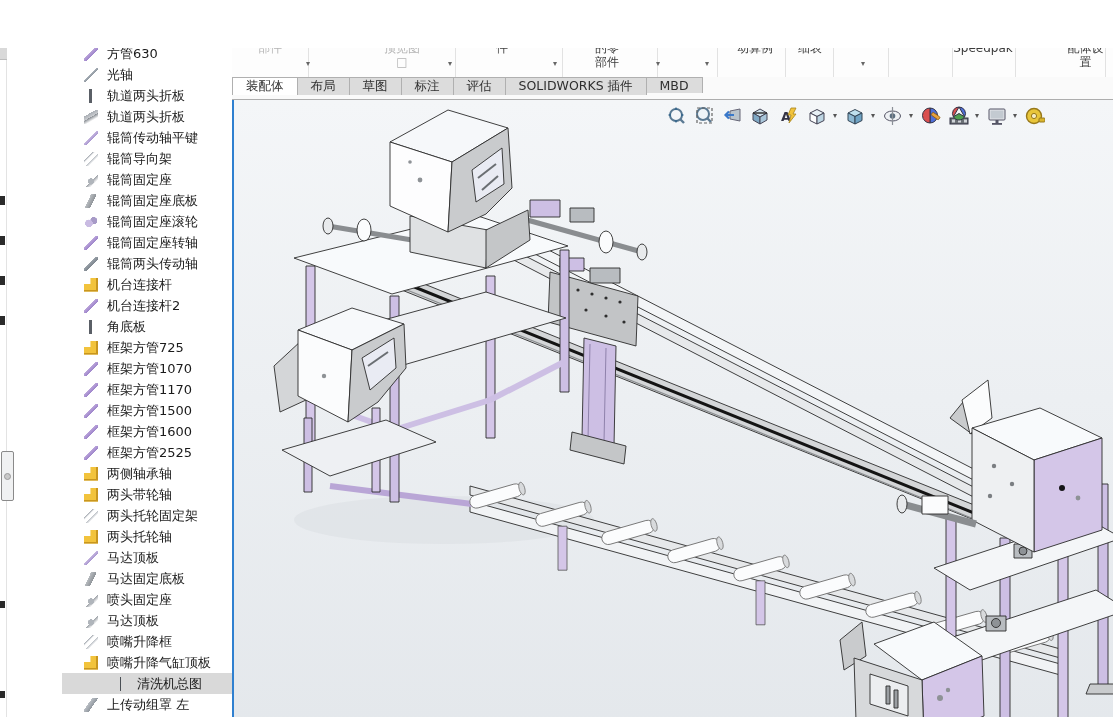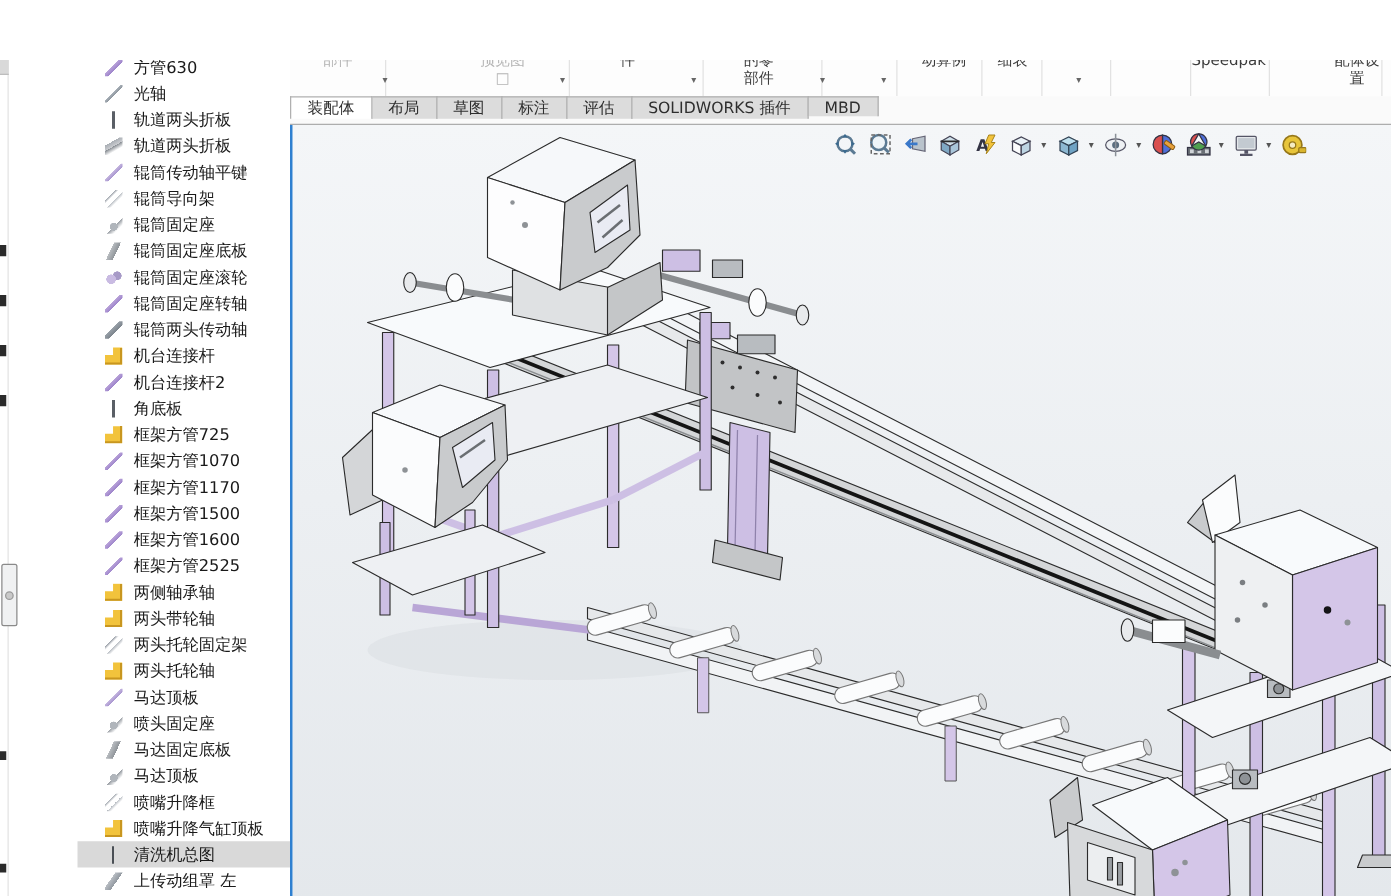--- a/index.html
+++ b/index.html
@@ -10,21 +10,21 @@
   #left-gutter { position:absolute; left:0; top:0; width:7px; height:717px; background:#ffffff; border-right:1px solid #e3e3e3; z-index:6; }
   #left-gutter .topbox { position:absolute; left:0; top:0; width:7px; height:12px; background:#d9d9d9; border-bottom:1px solid #bdbdbd; }
   #left-gutter .frag { position:absolute; left:0; width:5px; height:9px; background:#2a2a2a; }
   #left-gutter .bottombox { position:absolute; left:0; bottom:0; width:7px; height:16px; background:#d0d0d0; }
 
   
   #sidebar { position:absolute; left:7px; top:0; width:225px; height:717px; background:#ffffff; overflow:hidden; z-index:5; }
   #tree { position:absolute; left:0; top:-5px; width:100%; }
   .tree-row { height:21px; display:flex; align-items:center; margin-left:55px; padding-left:22px; cursor:default; }
   .tree-row.selected { background:#cfe8ff; }
-  .tree-row.highlight { background:#d9d9d9; }
+  .tree-row.highlight { background:#d9d9d9;justify-content:center; }
   .tree-label { font-size:13px; color:#1a1a1a; white-space:nowrap; margin-left:9px; }
   .tree-icon { width:14px; height:14px; flex:0 0 14px; position:relative; }
   .icon-tube   { background:linear-gradient(135deg, transparent 42%, #b9a3d9 42%, #9f86cc 58%, transparent 58%); }
   .icon-shaft  { background:linear-gradient(135deg, transparent 44%, #aab2ba 44%, #8d959d 56%, transparent 56%); }
   .icon-shaft2 { background:linear-gradient(135deg, transparent 40%, #9aa2aa 40%, #7d858d 60%, transparent 60%); }
   .icon-plate  { background:linear-gradient(90deg, transparent 38%, #5a5f66 38%, #5a5f66 58%, transparent 58%); }
   .icon-plate2 { background:linear-gradient(115deg, transparent 35%, #b8bcc0 35%, #90959a 62%, transparent 62%); }
   .icon-bracket{ background:linear-gradient(150deg, transparent 30%, #a9aeb4 30%, #caccd0 50%, #888d93 50%, transparent 70%); }
   .icon-key    { background:linear-gradient(135deg, transparent 46%, #c3b4de 46%, #a794cf 60%, transparent 60%); }
   .icon-frame  { background:linear-gradient(135deg, transparent 30%, #9aa0a8 30%, transparent 40%, transparent 55%, #b6bbc1 55%, transparent 68%); }
@@ -171,26 +171,26 @@
         </div>
         <div class="tree-row">
           <span class="tree-icon icon-yellow"></span>
           <span class="tree-label">两头托轮轴</span>
         </div>
         <div class="tree-row">
           <span class="tree-icon icon-key"></span>
           <span class="tree-label">马达顶板</span>
         </div>
         <div class="tree-row">
+          <span class="tree-icon icon-plate2"></span>
+          <span class="tree-label">马达固定底板</span>
+        </div>
+        <div class="tree-row">
           <span class="tree-icon icon-seat"></span>
           <span class="tree-label">喷头固定座</span>
-        </div>
-        <div class="tree-row">
-          <span class="tree-icon icon-plate2"></span>
-          <span class="tree-label">马达固定底板</span>
         </div>
         <div class="tree-row">
           <span class="tree-icon icon-seat"></span>
           <span class="tree-label">马达顶板</span>
         </div>
         <div class="tree-row">
           <span class="tree-icon icon-frame"></span>
           <span class="tree-label">喷嘴升降框</span>
         </div>
         <div class="tree-row">

